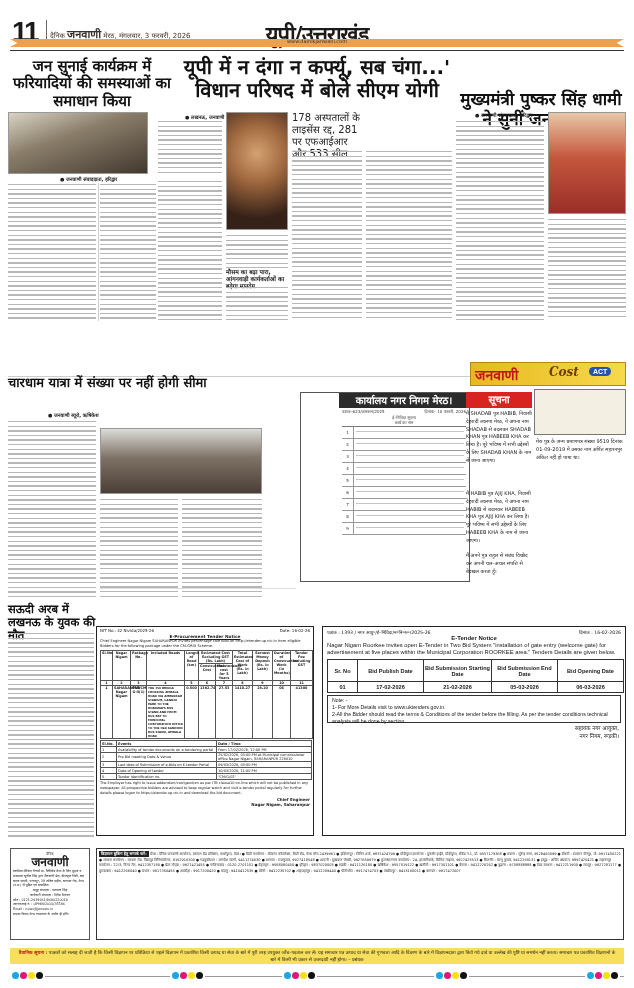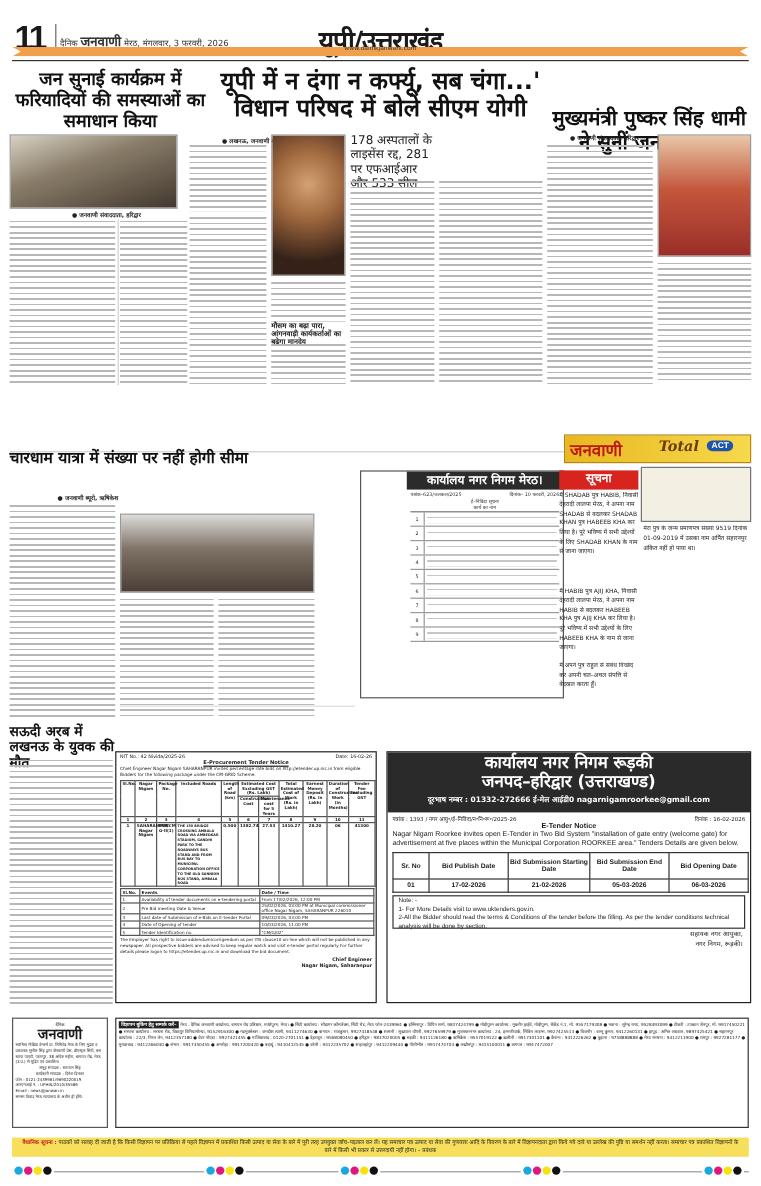--- a/index.html
+++ b/index.html
@@ -203,21 +203,21 @@
       </div>
     <div class="meerut-row">
         <span class="n">9</span>
         <span class="t"></span>
       </div>
   </div>
 </div>
 
 <div class="interact">
   <span class="brand">जनवाणी</span>
-  <span class="inter">Total</span>
+  <span class="inter">Cost</span>
   <span class="act">ACT</span>
 </div>
 
 <div class="suchna-title">सूचना</div>
 <div class="suchna-box textcol"></div>
 <div class="suchna-text" style="left:466px;top:410px;width:66px;height:80px;">मैं SHADAB पुत्र HABIB, निवासी देहरादी लालपा मेरठ, ने अपना नाम SHADAB से बदलकर SHADAB KHAN पुत्र HABEEB KHA कर लिया है। पूरे भविष्य में सभी उद्देश्यों के लिए SHADAB KHAN के नाम से जाना जाएगा।</div>
 <div class="suchna-text" style="left:466px;top:490px;width:66px;height:60px;">मैं HABIB पुत्र AJIJ KHA, निवासी देहरादी लालपा मेरठ, ने अपना नाम HABIB से बदलकर HABEEB KHA पुत्र AJIJ KHA कर लिया है। पूरे भविष्य में सभी उद्देश्यों के लिए HABEEB KHA के नाम से जाना जाएगा।</div>
 <div class="suchna-text" style="left:466px;top:552px;width:66px;height:30px;">मैं अपने पुत्र राहुल से संबंध विच्छेद कर अपनी चल–अचल संपत्ति से बेदखल करता हूँ।</div>
 <div class="suchna-text" style="left:536px;top:438px;width:90px;height:146px;">मेरा पुत्र के जन्म प्रमाणपत्र संख्या 9519 दिनांक 01-09-2019 में उसका नाम अर्पित सहारनपुर अंकित नहीं हो पाया था।</div>
 
@@ -325,25 +325,20 @@
           <td>"CM/G/02"</td>
         </tr>
   </tbody>
     </table>
   <div class="sh-foot">The Employer has right to issue addendum/corrigendum as per ITB clause10 on-line which will not be published in any newspaper. All prospective bidders are advised to keep regular watch and visit e-tender portal regularly For further details please logon to https://etender.up.nic.in and download the bid document.</div>
   <div class="sh-sign">Chief Engineer</div>
   <div class="sh-sign">Nagar Nigam, Saharanpur</div>
 </div>
 
 <div class="roorkee">
-  <div class="rk-head">
-    <div class="l1">कार्यालय नगर निगम रूड़की</div>
-    <div class="l2">जनपद–हरिद्वार (उत्तराखण्ड)</div>
-    <div class="l3">दूरभाष नम्बर : 01332-272666 ई-मेल आईडी0 nagarnigamroorkee@gmail.com</div>
-  </div>
   <div class="rk-meta">
     <span>पत्रांक : 1393 / नगर आयु॰/ई–निविदा/न॰नि॰रू॰/2025-26</span>
     <span>दिनांक : 16-02-2026</span>
   </div>
   <div class="rk-sub">E-Tender Notice</div>
   <div class="rk-desc">Nagar Nigam Roorkee invites open E-Tender in Two Bid System "installation of gate entry (welcome gate) for advertisement at five places within the Municipal Corporation ROORKEE area." Tenders Details are given below.</div>
   <table class="rk">
     <colgroup>
         <col style="width:30px">
         <col style="width:66px">

